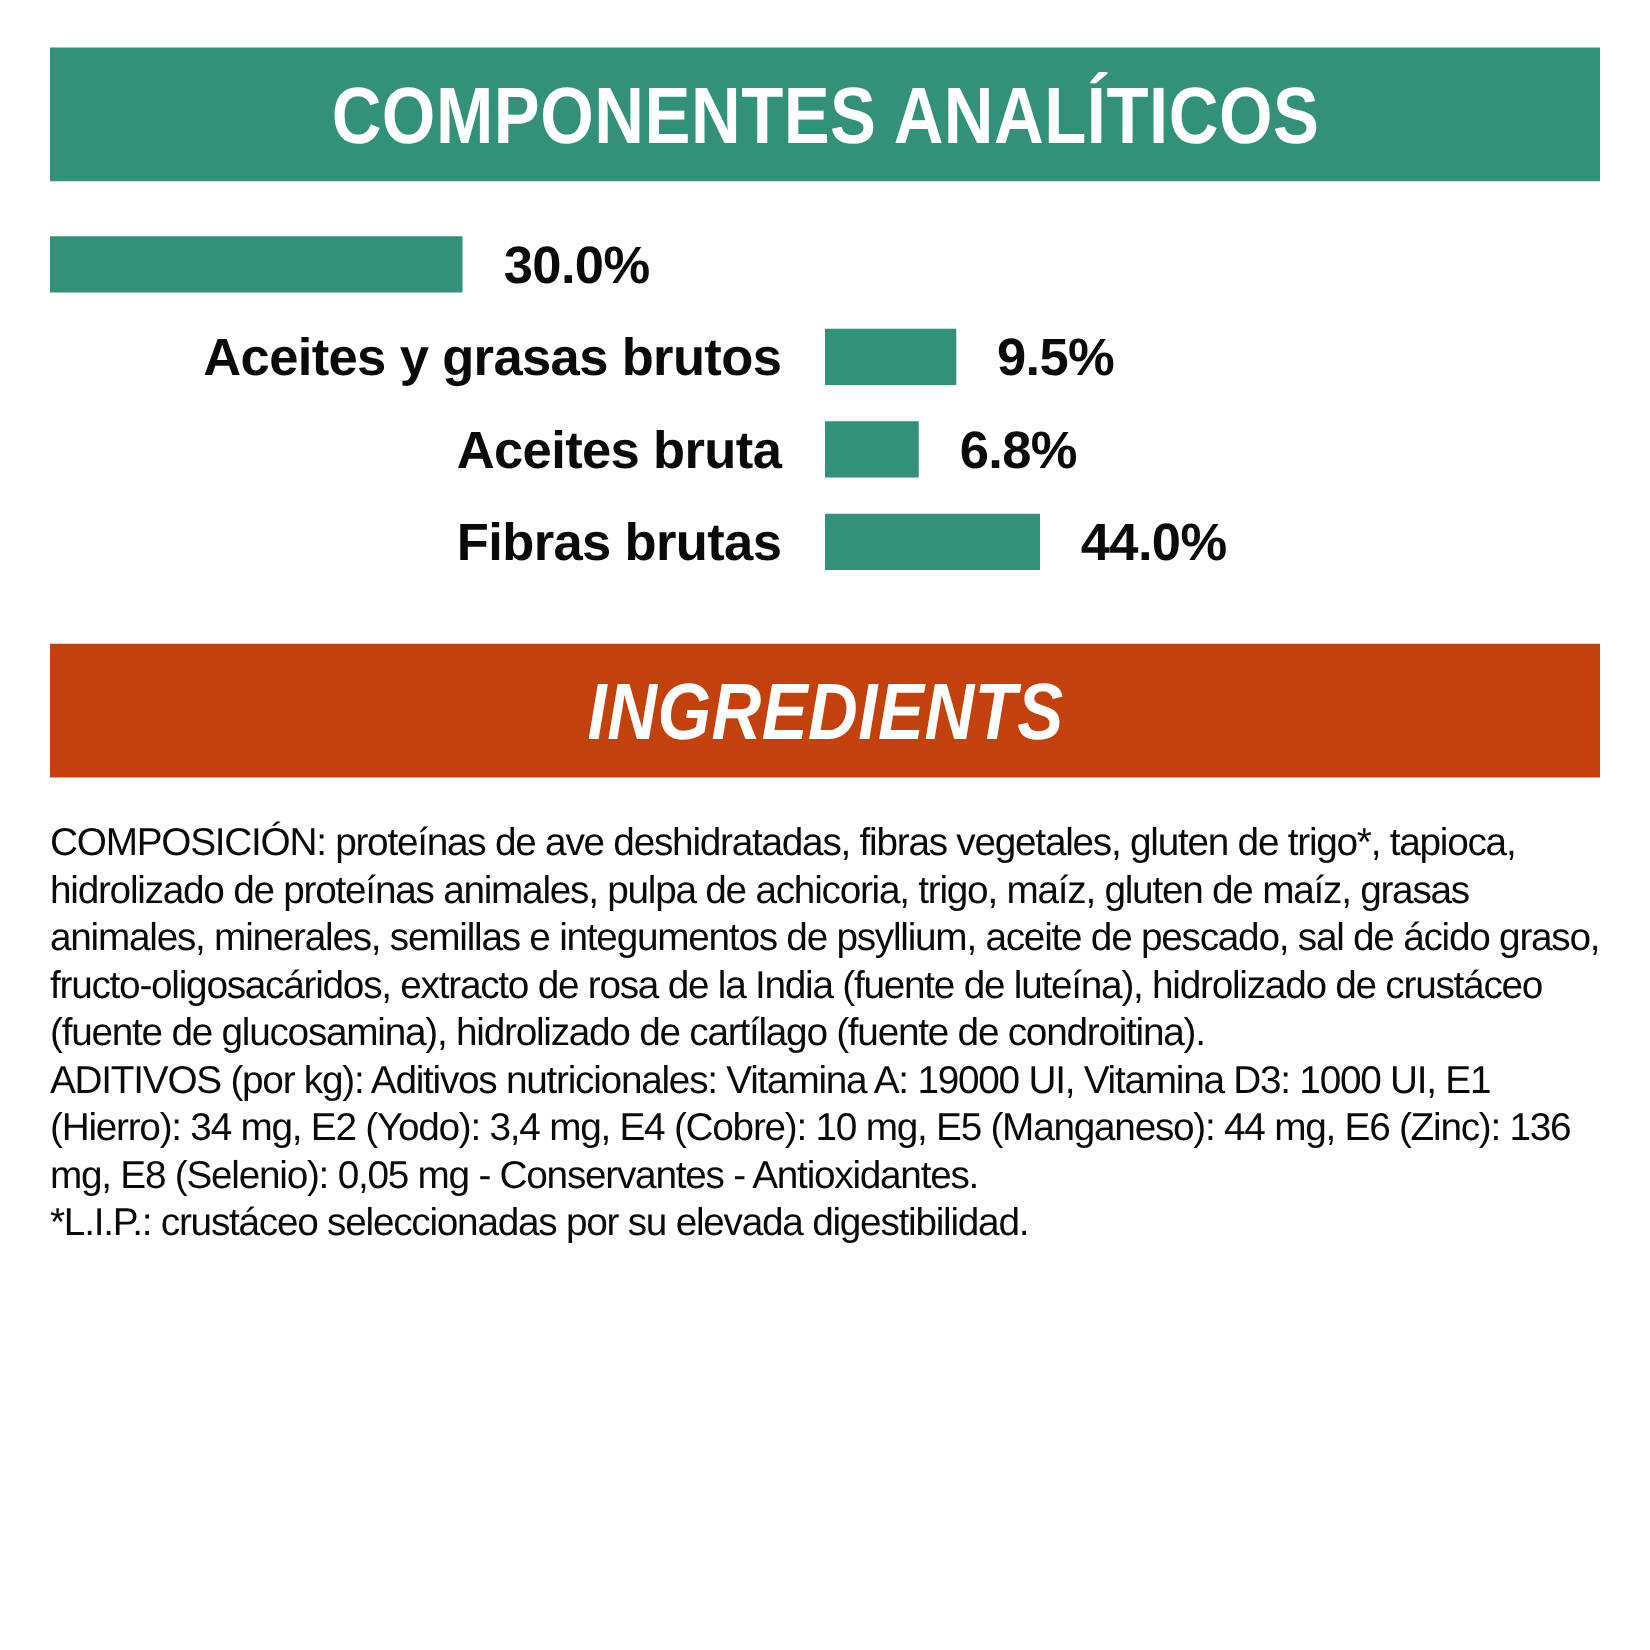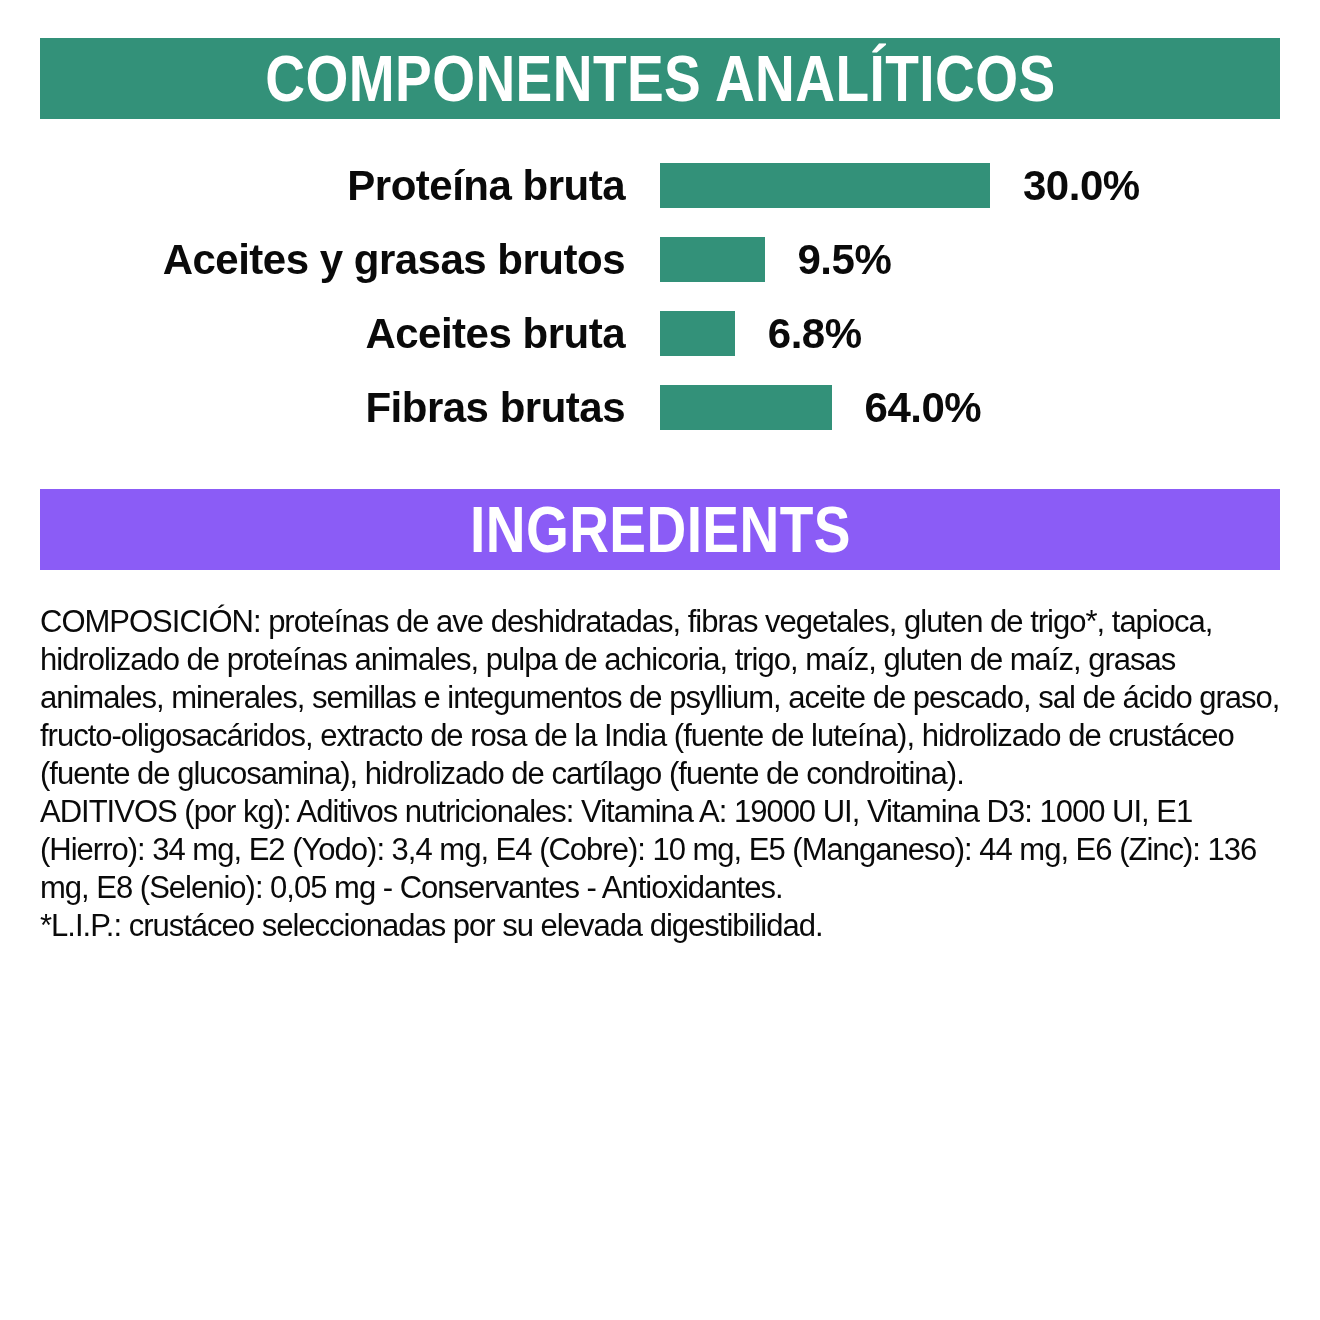--- a/index.html
+++ b/index.html
@@ -12,21 +12,21 @@
     height: 1320px;
     font-family: "Liberation Sans", sans-serif;
     color: #0a0a0a;
     overflow: hidden;
   }
   .panel {
     margin: 0 40px;
     width: 1240px;
   }
   .band {
-    height: 81px;
+    height: 107px;
     background: #339179;
     display: flex;
     align-items: center;
     justify-content: center;
   }
   .band-title {
     color: #ffffff;
     font-weight: bold;
     font-size: 64px;
     white-space: nowrap;
@@ -86,42 +86,41 @@
 <body style="background: rgb(255, 255, 255); color: rgb(10, 10, 10);">
 
 <div class="panel">
 
   <div class="band" id="band-analytic" style="background: rgb(51, 145, 121);">
     <span class="band-title" style="color: rgb(255, 255, 255);">COMPONENTES ANALÍTICOS</span>
   </div>
 
   <div class="chart">
       <div class="chart-row">
-        <div class="chart-label">Proteína bruta</div>
         <div class="chart-bar" style="width: 330px; background: rgb(51, 145, 121);"></div>
         <div class="chart-value">30.0%</div>
       </div>
       <div class="chart-row">
         <div class="chart-label">Aceites y grasas brutos</div>
         <div class="chart-bar" style="width: 104.5px; background: rgb(51, 145, 121);"></div>
         <div class="chart-value">9.5%</div>
       </div>
       <div class="chart-row">
         <div class="chart-label">Aceites bruta</div>
         <div class="chart-bar" style="width: 74.8px; background: rgb(51, 145, 121);"></div>
         <div class="chart-value">6.8%</div>
       </div>
       <div class="chart-row">
         <div class="chart-label">Fibras brutas</div>
         <div class="chart-bar" style="width: 171.6px; background: rgb(51, 145, 121);"></div>
-        <div class="chart-value">64.0%</div>
+        <div class="chart-value">44.0%</div>
       </div>
     </div>
 
-  <div class="band" id="band-ingredients" style="background: #8b5cf6;">
+  <div class="band" id="band-ingredients" style="background: #c2410c; font-style: italic;">
     <span class="band-title" style="color: rgb(255, 255, 255);">INGREDIENTS</span>
   </div>
 
   <div class="ingredients-text">
     <p>COMPOSICIÓN: proteínas de ave deshidratadas, fibras vegetales, gluten de trigo*, tapioca, hidrolizado de proteínas animales, pulpa de achicoria, trigo, maíz, gluten de maíz, grasas animales, minerales, semillas e integumentos de psyllium, aceite de pescado, sal de ácido graso, fructo-oligosacáridos, extracto de rosa de la India (fuente de luteína), hidrolizado de crustáceo (fuente de glucosamina), hidrolizado de cartílago (fuente de condroitina).</p>
     <p>ADITIVOS (por kg): Aditivos nutricionales: Vitamina A: 19000 UI, Vitamina D3: 1000 UI, E1 (Hierro): 34 mg, E2 (Yodo): 3,4 mg, E4 (Cobre): 10 mg, E5 (Manganeso): 44 mg, E6 (Zinc): 136 mg, E8 (Selenio): 0,05 mg - Conservantes - Antioxidantes.</p>
     <p>*L.I.P.: crustáceo seleccionadas por su elevada digestibilidad.</p>
   </div>
 
 </div>

